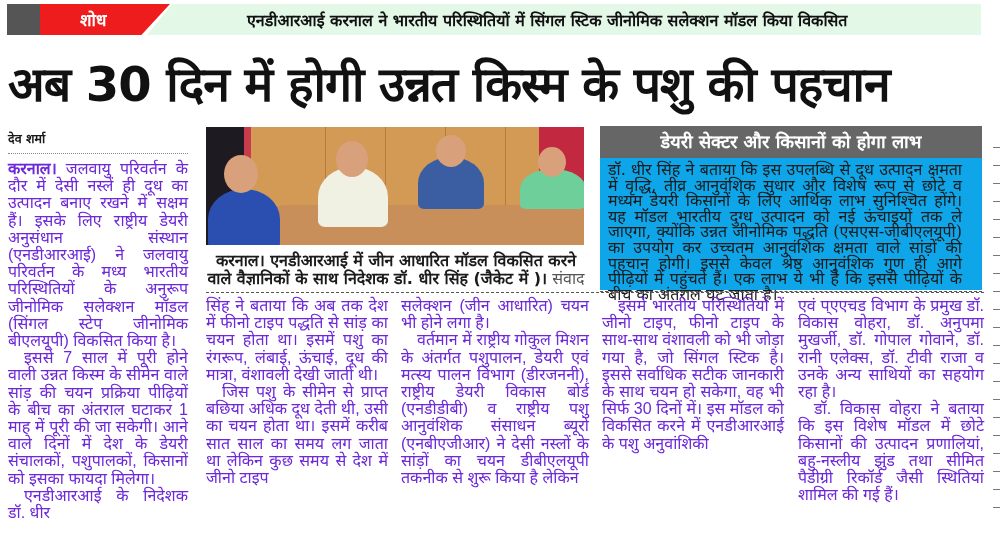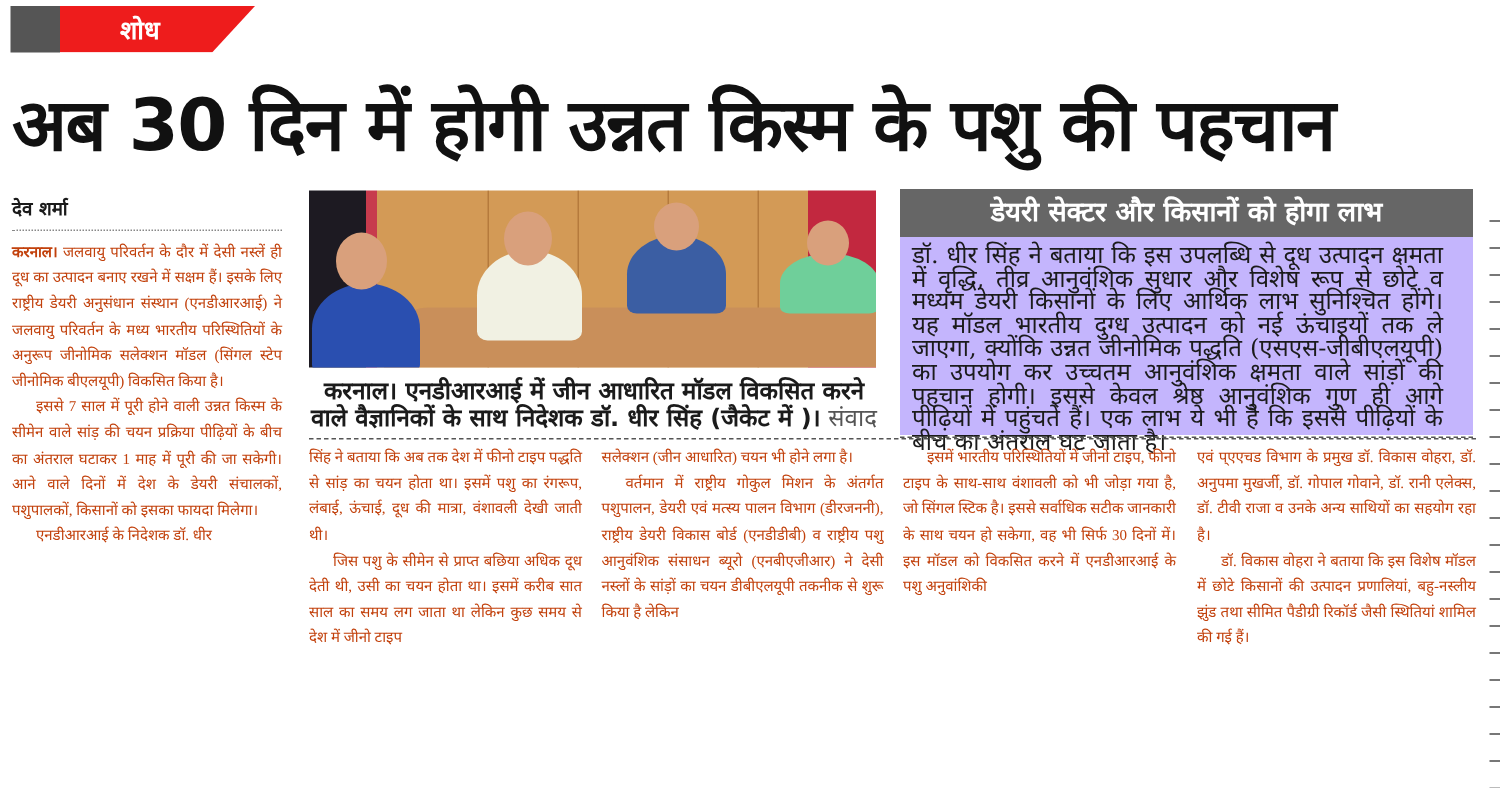--- a/index.html
+++ b/index.html
@@ -18,43 +18,43 @@
 
     
     .headline { position: absolute; left: 8px; top: 50px; width: 980px; height: 72px;
       font-family: "DejaVu Sans", sans-serif; font-weight: bold; font-size: 48px; line-height: 68px;
       letter-spacing: -1px; color: #111; white-space: nowrap; }
 
     
     .byline { position: absolute; left: 8px; top: 130px; font-size: 12.5px; font-weight: bold; }
     .byline-rule { position: absolute; left: 8px; top: 153px; width: 180px; border-top: 1px dotted #888; }
 
-    .col { position: absolute; font-family: Liberation Serif, serif; font-size: 10px; line-height: 17.2px;
-      text-align: justify; color: #c2410c; }
+    .col { position: absolute; font-family: Liberation Sans, sans-serif; font-size: 16px; line-height: 17.2px;
+      text-align: justify; color: #6d28d9; }
     .col p { text-indent: 0; }
     .col p.ind { text-indent: 16px; }
     .col .dateline { font-weight: bold; }
 
     .col1 { left: 8px; top: 160px; width: 180px; }
 
     
     .photo { position: absolute; left: 206px; top: 127px; width: 378px; height: 118px; overflow: hidden;
       background: linear-gradient(90deg, #1d1a22 0 10%, #c73b4d 10% 12%, #d39a56 12% 88%, #c2283f 88% 100%); }
     .photo .panel { position: absolute; top: 0; height: 118px; border-right: 1px solid #b57a3c; }
     .photo .table { position: absolute; left: 50px; top: 78px; width: 330px; height: 40px; background: #c98f5a; border-radius: 30px 0 0 0; }
     .photo .person { position: absolute; border-radius: 50% 50% 10% 10%; }
     .photo .head { position: absolute; border-radius: 50%; background: #d9a07c; }
 
     .caption { position: absolute; left: 206px; top: 252px; width: 380px; text-align: center;
       font-size: 16px; line-height: 18px; font-weight: bold; color: #1b1b1b; }
     .caption .credit { font-weight: normal; color: #555; }
     .dash-rule { position: absolute; left: 206px; top: 292px; width: 778px; border-top: 1px dashed #555; }
 
     
-    .box { position: absolute; left: 600px; top: 126px; width: 382px; height: 164px; background: #c4b5fd; }
+    .box { position: absolute; left: 600px; top: 126px; width: 382px; height: 164px; background: #0ea5e9; }
     .box-title { height: 32px; background: #666666; color: #fff; font-size: 18px; font-weight: bold;
       text-align: center; line-height: 32px; }
     .box-body { padding: 4px 20px 0 8px; font-family: "DejaVu Serif", serif; font-size: 16px; line-height: 15.6px;
       color: #1b1b1b; text-align: justify; }
     .box-rule { position: absolute; left: 600px; top: 291px; width: 382px; border-top: 1px dashed #555; }
 
     .col2 { left: 206px; top: 297px; width: 182px; }
     .col3 { left: 401px; top: 297px; width: 188px; }
     .col4 { left: 602px; top: 297px; width: 182px; }
     .col5 { left: 798px; top: 297px; width: 186px; }
@@ -63,20 +63,23 @@
     .edge { position: absolute; left: 993px; top: 135px; width: 7px; height: 390px;
       background: repeating-linear-gradient(180deg, transparent 0 12px, #777 12px 13px, transparent 13px 18px); }
   </style>
 </head>
 <body>
 
 <div class="strap">
   <div class="grey"></div>
   <div class="red">
     <span>शोध</span>
+  </div>
+  <div class="green">
+    <span>एनडीआरआई करनाल ने भारतीय परिस्थितियों में सिंगल स्टिक जीनोमिक सलेक्शन मॉडल किया विकसित</span>
   </div>
 </div>
 
 <h1 class="headline">अब 30 दिन में होगी उन्नत किस्म के पशु की पहचान</h1>
 
 <div class="byline">देव शर्मा</div>
 <div class="byline-rule"></div>
 
 <div class="col col1">
   <p><span class="dateline">करनाल।</span><span> जलवायु परिवर्तन के दौर में देसी नस्लें ही दूध का उत्पादन बनाए रखने में सक्षम हैं। इसके लिए राष्ट्रीय डेयरी अनुसंधान संस्थान (एनडीआरआई) ने जलवायु परिवर्तन के मध्य भारतीय परिस्थितियों के अनुरूप जीनोमिक सलेक्शन मॉडल (सिंगल स्टेप जीनोमिक बीएलयूपी) विकसित किया है।</span></p>

